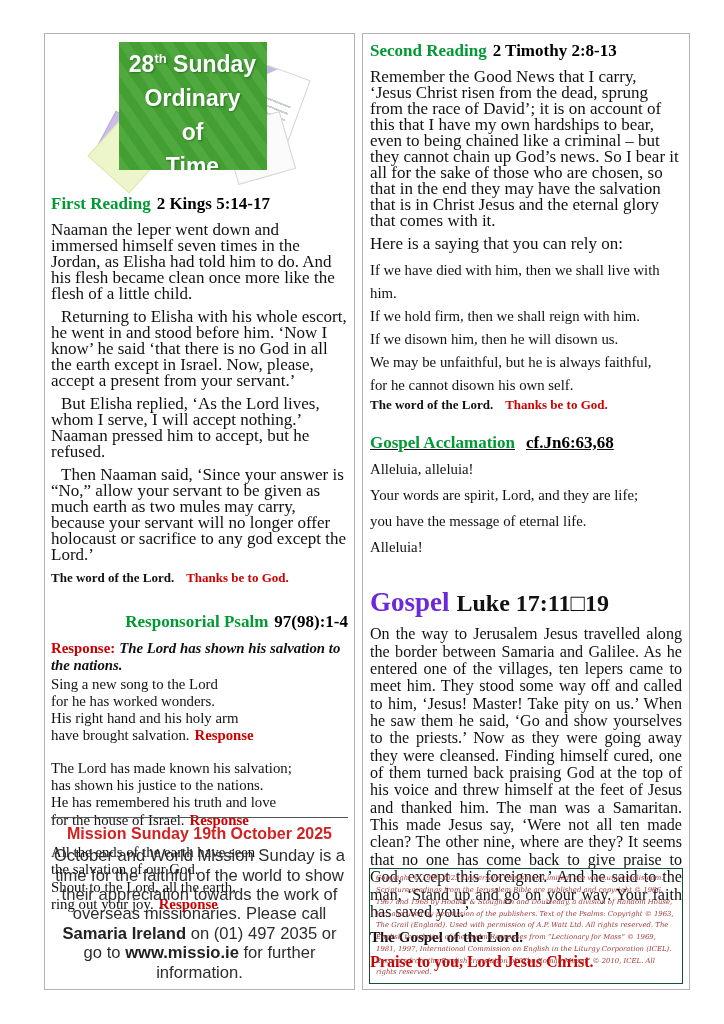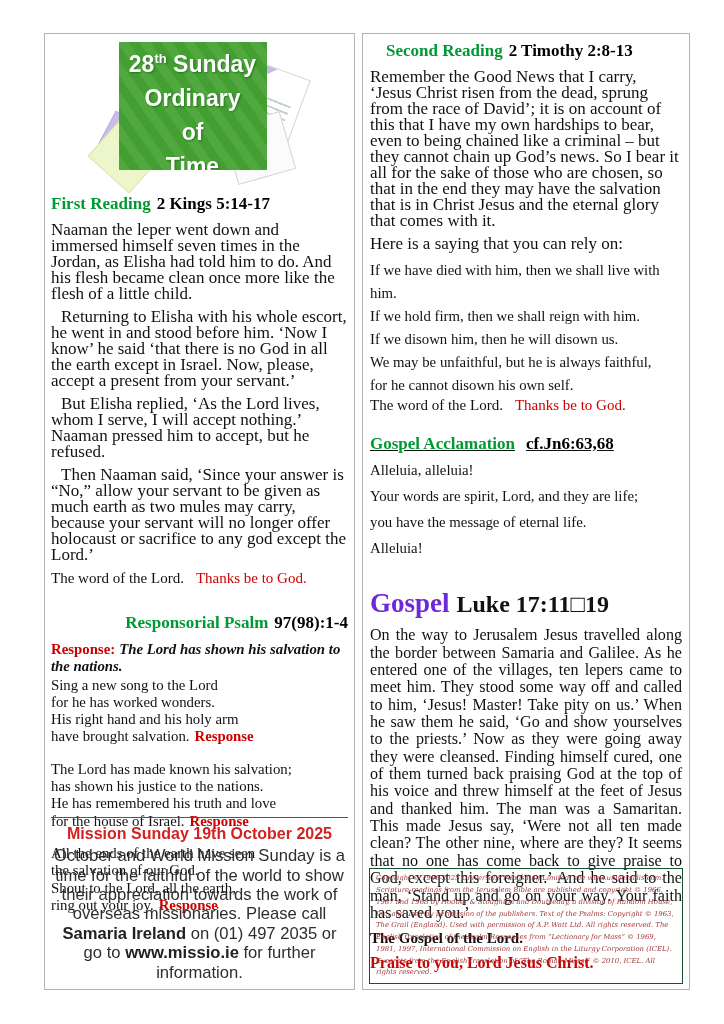--- a/index.html
+++ b/index.html
@@ -35,21 +35,21 @@
     text-shadow:1px 1px 2px rgba(0,60,0,.45);
   }
   .banner-green sup{font-size:13px;}
 
   
   .heading{font-size:17px;font-weight:bold;margin:20px 0 8px;}
   .heading .green{color:#009933;}
   .heading .ref{margin-left:6px;color:#000;}
   .body-p{font-size:17px;line-height:16px;margin:0 0 7px;}
   .indent{text-indent:10px;}
-  .dismissal{font-weight:normal;font-size:15px;margin-top:3px;}
+  .dismissal{font-weight:bold;font-size:13px;margin-top:3px;}
   .dismissal .resp{color:#cc0000;margin-left:12px;}
 
   .psalm-heading{margin-top:26px;text-align:right;}
   .response-intro{font-size:14.8px;line-height:17.3px;font-weight:bold;margin:0 0 1px;}
   .response-intro .rlabel{color:#cc0000;}
   .response-intro .rtext{font-style:italic;margin-left:4px;}
   .stanza{font-size:14.8px;line-height:17.3px;}
   .stanza-gap{margin-top:15px;}
   .response-marker{color:#cc0000;font-weight:bold;margin-left:5px;}
 
@@ -140,21 +140,21 @@
     <hr class="mission-divider">
     <div class="mission-heading">Mission Sunday 19th October 2025</div>
     <div class="mission-body">
       <span>October and World Mission Sunday is a time for the faithful of the world to show their appreciation towards the work of overseas missionaries.  Please call </span><span class="b">Samaria Ireland</span><span> on (01) 497 2035 or go to </span><span class="b">www.missio.ie</span><span> for further information.</span>
     </div>
   </div>
 </div>
 
 <div class="column col-right">
 
-  <div class="heading" style="margin-top:2px;margin-left:16px;">
+  <div class="heading" style="margin-top:2px;">
     <span class="green">Second Reading</span><span class="ref">2 Timothy 2:8-13</span>
   </div>
   <p class="body-p">Remember the Good News that I carry, ‘Jesus Christ risen from the dead, sprung from the race of David’; it is on account of this that I have my own hardships to bear, even to being chained like a criminal – but they cannot chain up God’s news. So I bear it all for the sake of those who are chosen, so that in the end they may have the salvation that is in Christ Jesus and the eternal glory that comes with it.</p>
   <p class="body-p">Here is a saying that you can rely on:</p>
   <div class="sr-line">If we have died with him, then we shall live with him.</div>
   <div class="sr-line">If we hold firm, then we shall reign with him.</div>
   <div class="sr-line">If we disown him, then he will disown us.</div>
   <div class="sr-line">We may be unfaithful, but he is always faithful,</div>
   <div class="sr-line">for he cannot disown his own self.</div>
   <div class="dismissal" style="margin-top:0;">

